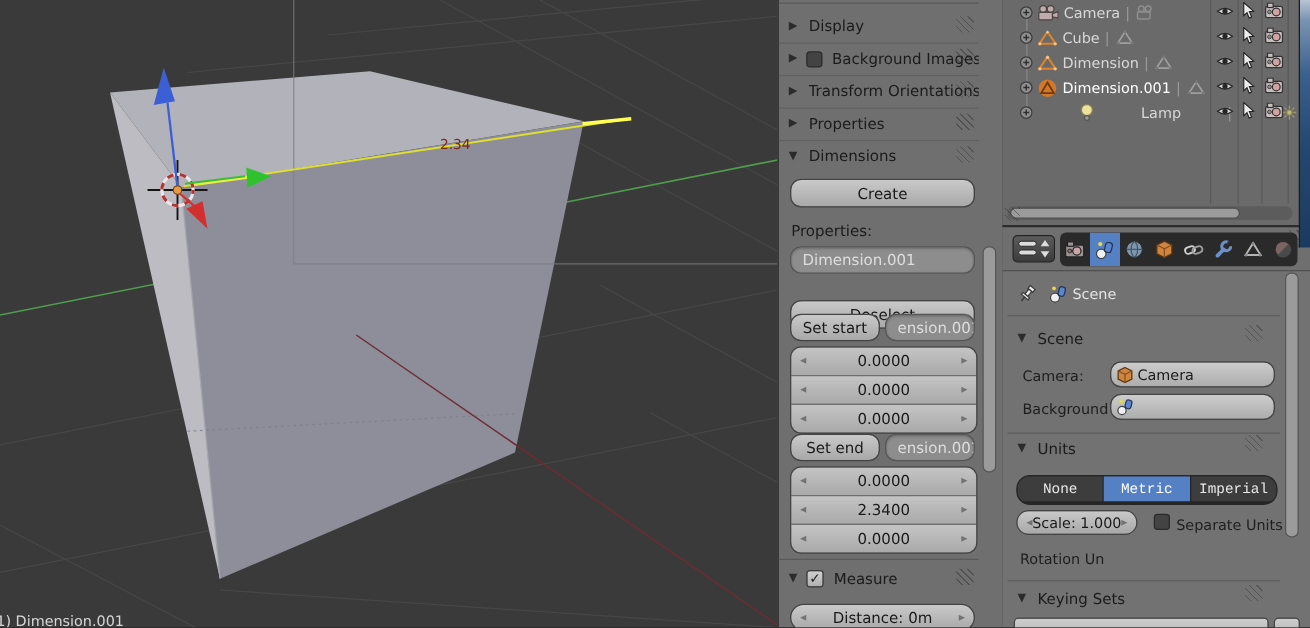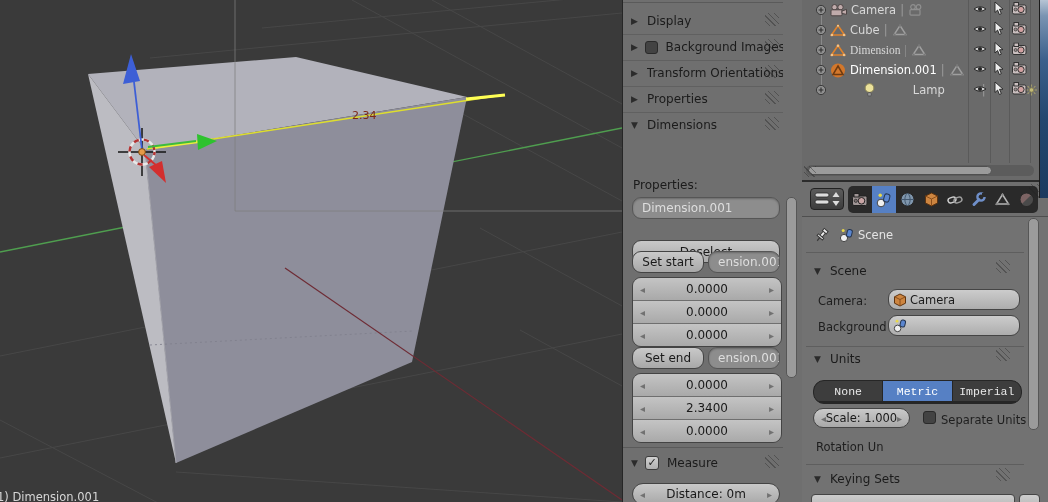--- a/index.html
+++ b/index.html
@@ -163,20 +163,23 @@
       <span class="tri">▶</span>
       <span class="lbl">Properties</span>
       <span class="corner"></span>
     </div>
     <div class="tsh" style="top:112px;border-bottom:none;">
       <span class="tri">▼</span>
       <span class="lbl">Dimensions</span>
       <span class="corner"></span>
     </div>
 
+    <div class="btn" style="left:9px;top:143px;width:148px;height:23px;">
+      <span>Create</span>
+    </div>
 
     <div class="plabel" style="left:10px;top:178px;color:#1b1b1b;font-size:12px;">Properties:</div>
 
     <div class="field-sunken" style="left:9px;top:197px;width:148px;height:22px;">
       <span>Dimension.001</span>
     </div>
 
     <div class="btn" style="left:9px;top:240px;width:148px;height:23px;">
       <span>Deselect</span>
     </div>
@@ -319,21 +322,21 @@
               <path d="M1,0.5 L1,11 L3.6,8.6 L5.4,13 L7.3,12.1 L5.5,7.8 L9,7.6 Z" fill="#ececec" stroke="#222" stroke-width="0.9"></path>
             </svg></span>
         <span class="olcell" style="left:210px;"><svg width="15" height="13">
               <rect x="0.5" y="3" width="13.5" height="9" rx="1.5" fill="#cabfbf" stroke="#333"></rect>
               <rect x="2" y="0.5" width="4.5" height="3.5" fill="#cabfbf" stroke="#333"></rect>
               <circle cx="9" cy="7.5" r="3.1" fill="#d2a2a2" stroke="#333"></circle>
               <circle cx="3.6" cy="7.5" r="1.5" fill="#9a8f8f" stroke="#333" stroke-width="0.7"></circle>
             </svg></span>
       </div>
 
-      <div class="olrow" style="top:40px;font-family:Liberation Serif, serif;">
+      <div class="olrow" style="top:40px;">
         <svg width="12" height="12" style="margin-left:13px;">
             <circle cx="6" cy="6" r="4.6" fill="#8f8f8f" stroke="#3c3c3c"></circle>
             <path d="M6,3.6 V8.4 M3.6,6 H8.4" stroke="#2e2e2e" stroke-width="1.1"></path>
           </svg>
         <svg width="16" height="13" style="margin-left:3px;">
             <path d="M8,1.5 L14.5,11 L1.5,11 Z" fill="none" stroke="#e0832c" stroke-width="1.6"></path>
             <circle cx="8" cy="1.8" r="1.3" fill="#f2c38a"></circle>
             <circle cx="1.9" cy="11" r="1.3" fill="#f2c38a"></circle>
             <circle cx="14.1" cy="11" r="1.3" fill="#f2c38a"></circle>
           </svg>

